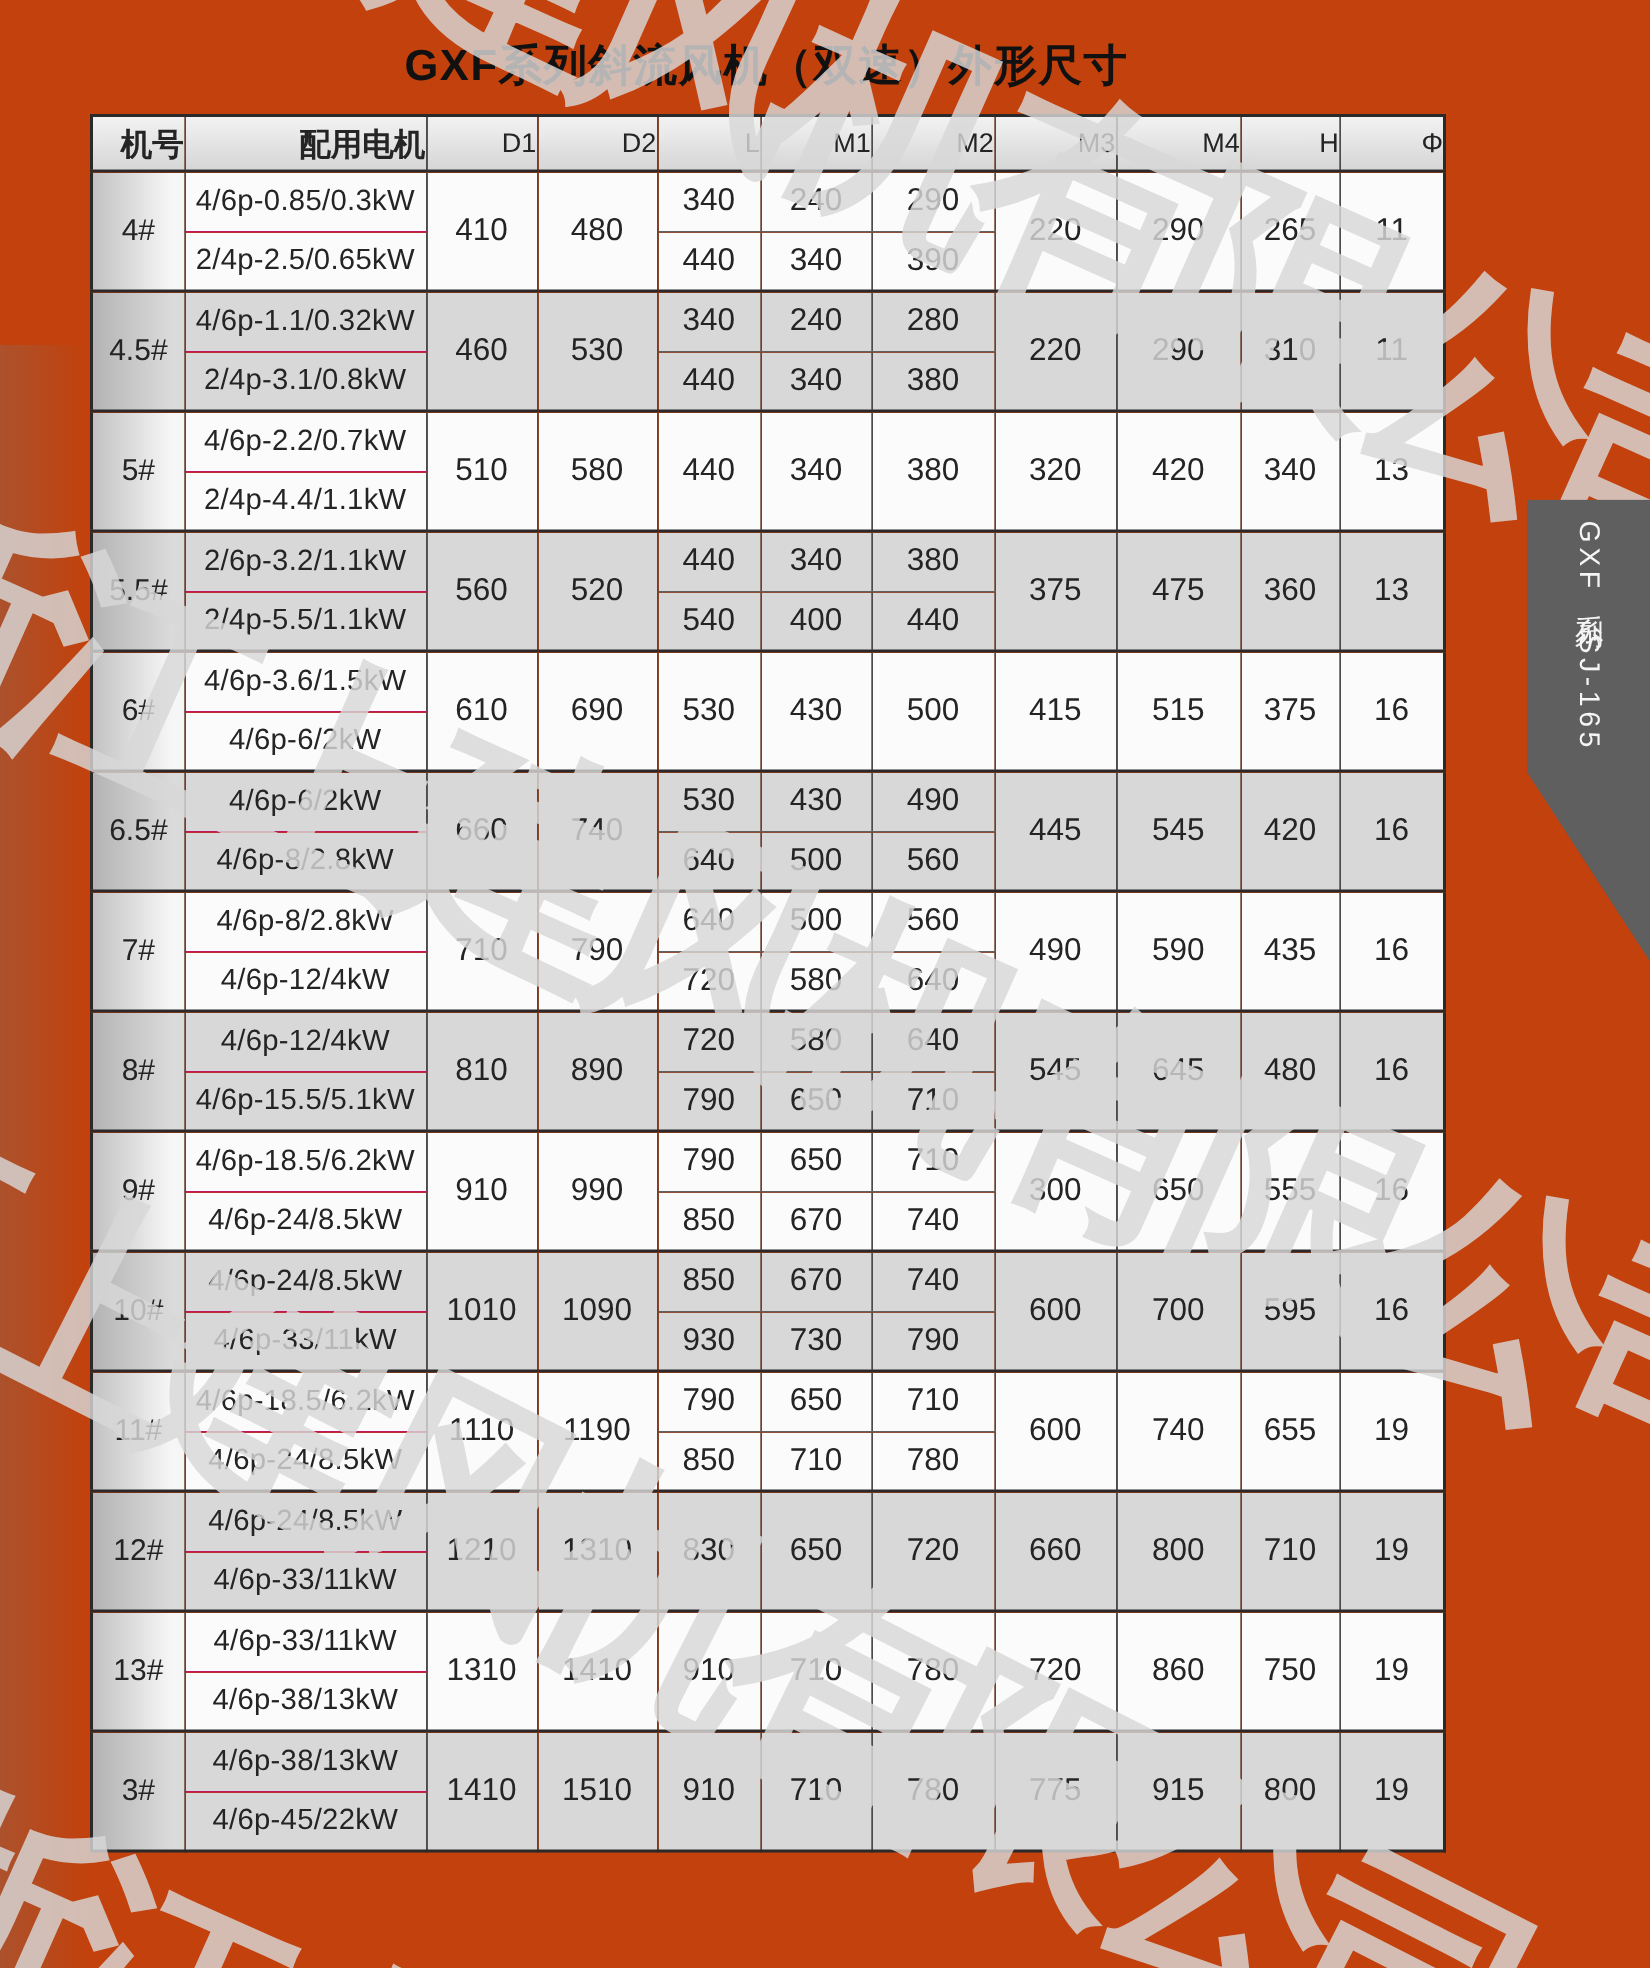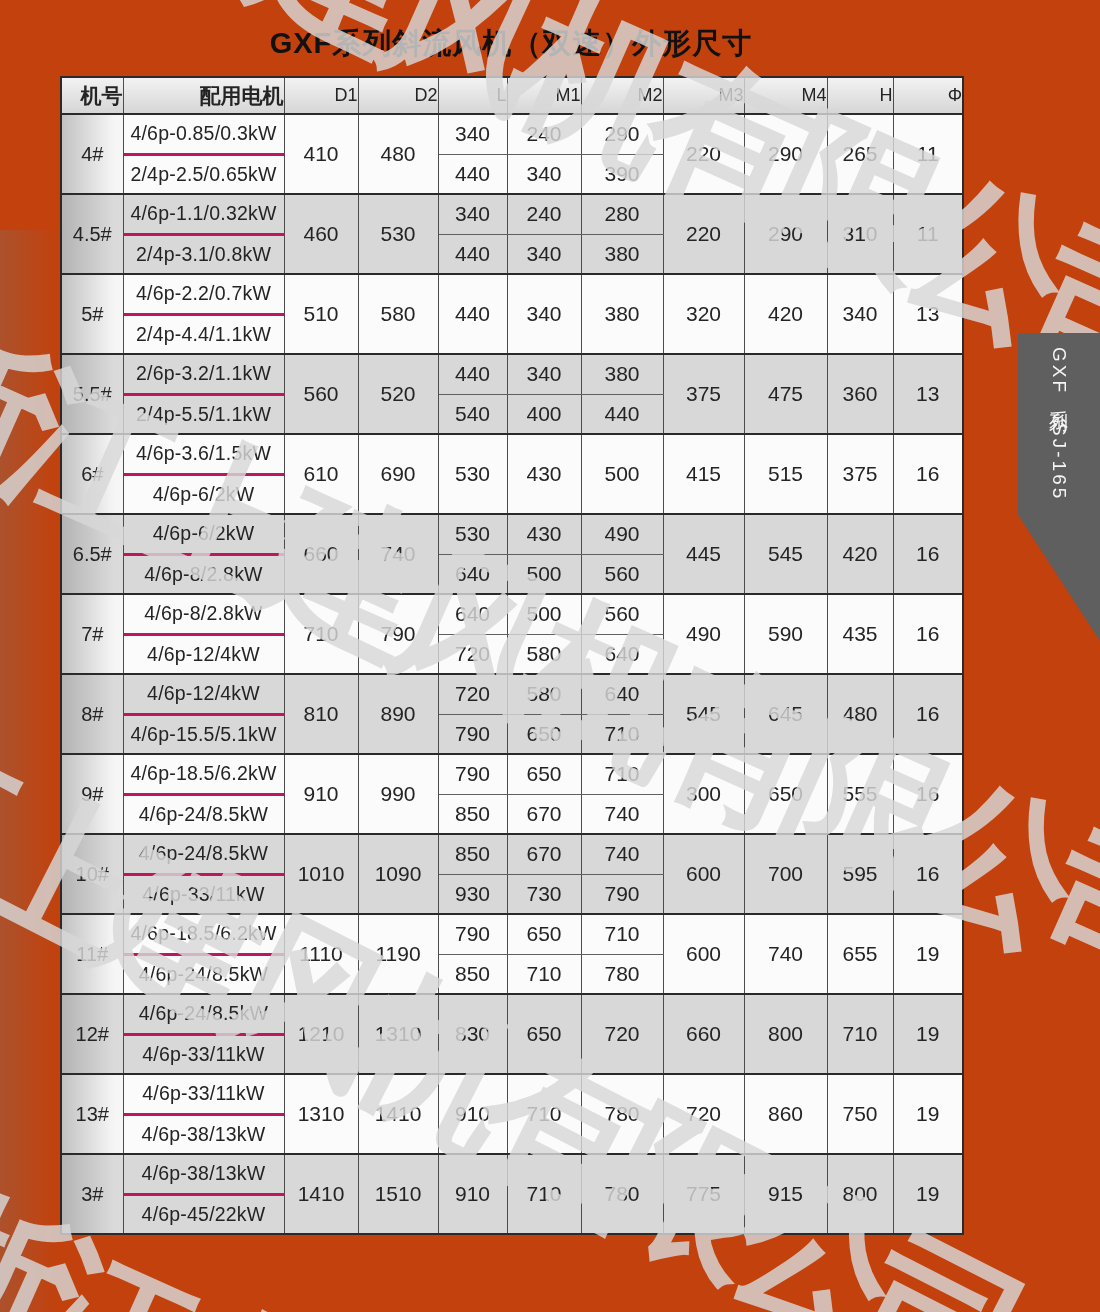--- a/index.html
+++ b/index.html
@@ -27,21 +27,21 @@
     font-size:21px;font-weight:bold;border-bottom:2px solid #2a2a2a;text-align:right;
   }
   .dims thead th.latin{font-weight:normal;font-size:18px;}
   tr.r{height:40px;}
   tbody td{background:#fbfbfb;font-size:21px;}
   tr.sh td{background:#d8d8d8;}
   td.model{background:linear-gradient(90deg,#c2c2c2 0%,#f6f6f6 85%);font-size:20px;}
   tr.sh td.model{background:linear-gradient(90deg,#b4b4b4 0%,#dadada 85%);}
   td.motor{font-size:19.5px;letter-spacing:0.2px;}
   tr.blk td{border-top:2px solid #2a2a2a;}
-  td.msep{border-bottom:3px solid #be185d;}
+  td.msep{border-bottom:1px solid #be185d;}
   td.lsep{border-bottom:1px solid #606060;}
   .wm{
     position:absolute;font-size:160px;font-weight:bold;line-height:1;
     color:#d8d8d8;opacity:0.82;white-space:nowrap;letter-spacing:-18px;
     transform-origin:0 0;pointer-events:none;z-index:5;
   }
   .wm1{left:-90px;top:-310px;transform:rotate(24deg);}
   .wm2{left:-80px;top:295px;transform:rotate(24deg);}
   .wm3{left:-230px;top:635px;transform:rotate(27deg);}
   .wm4{left:-60px;top:1165px;transform:rotate(24deg);}

